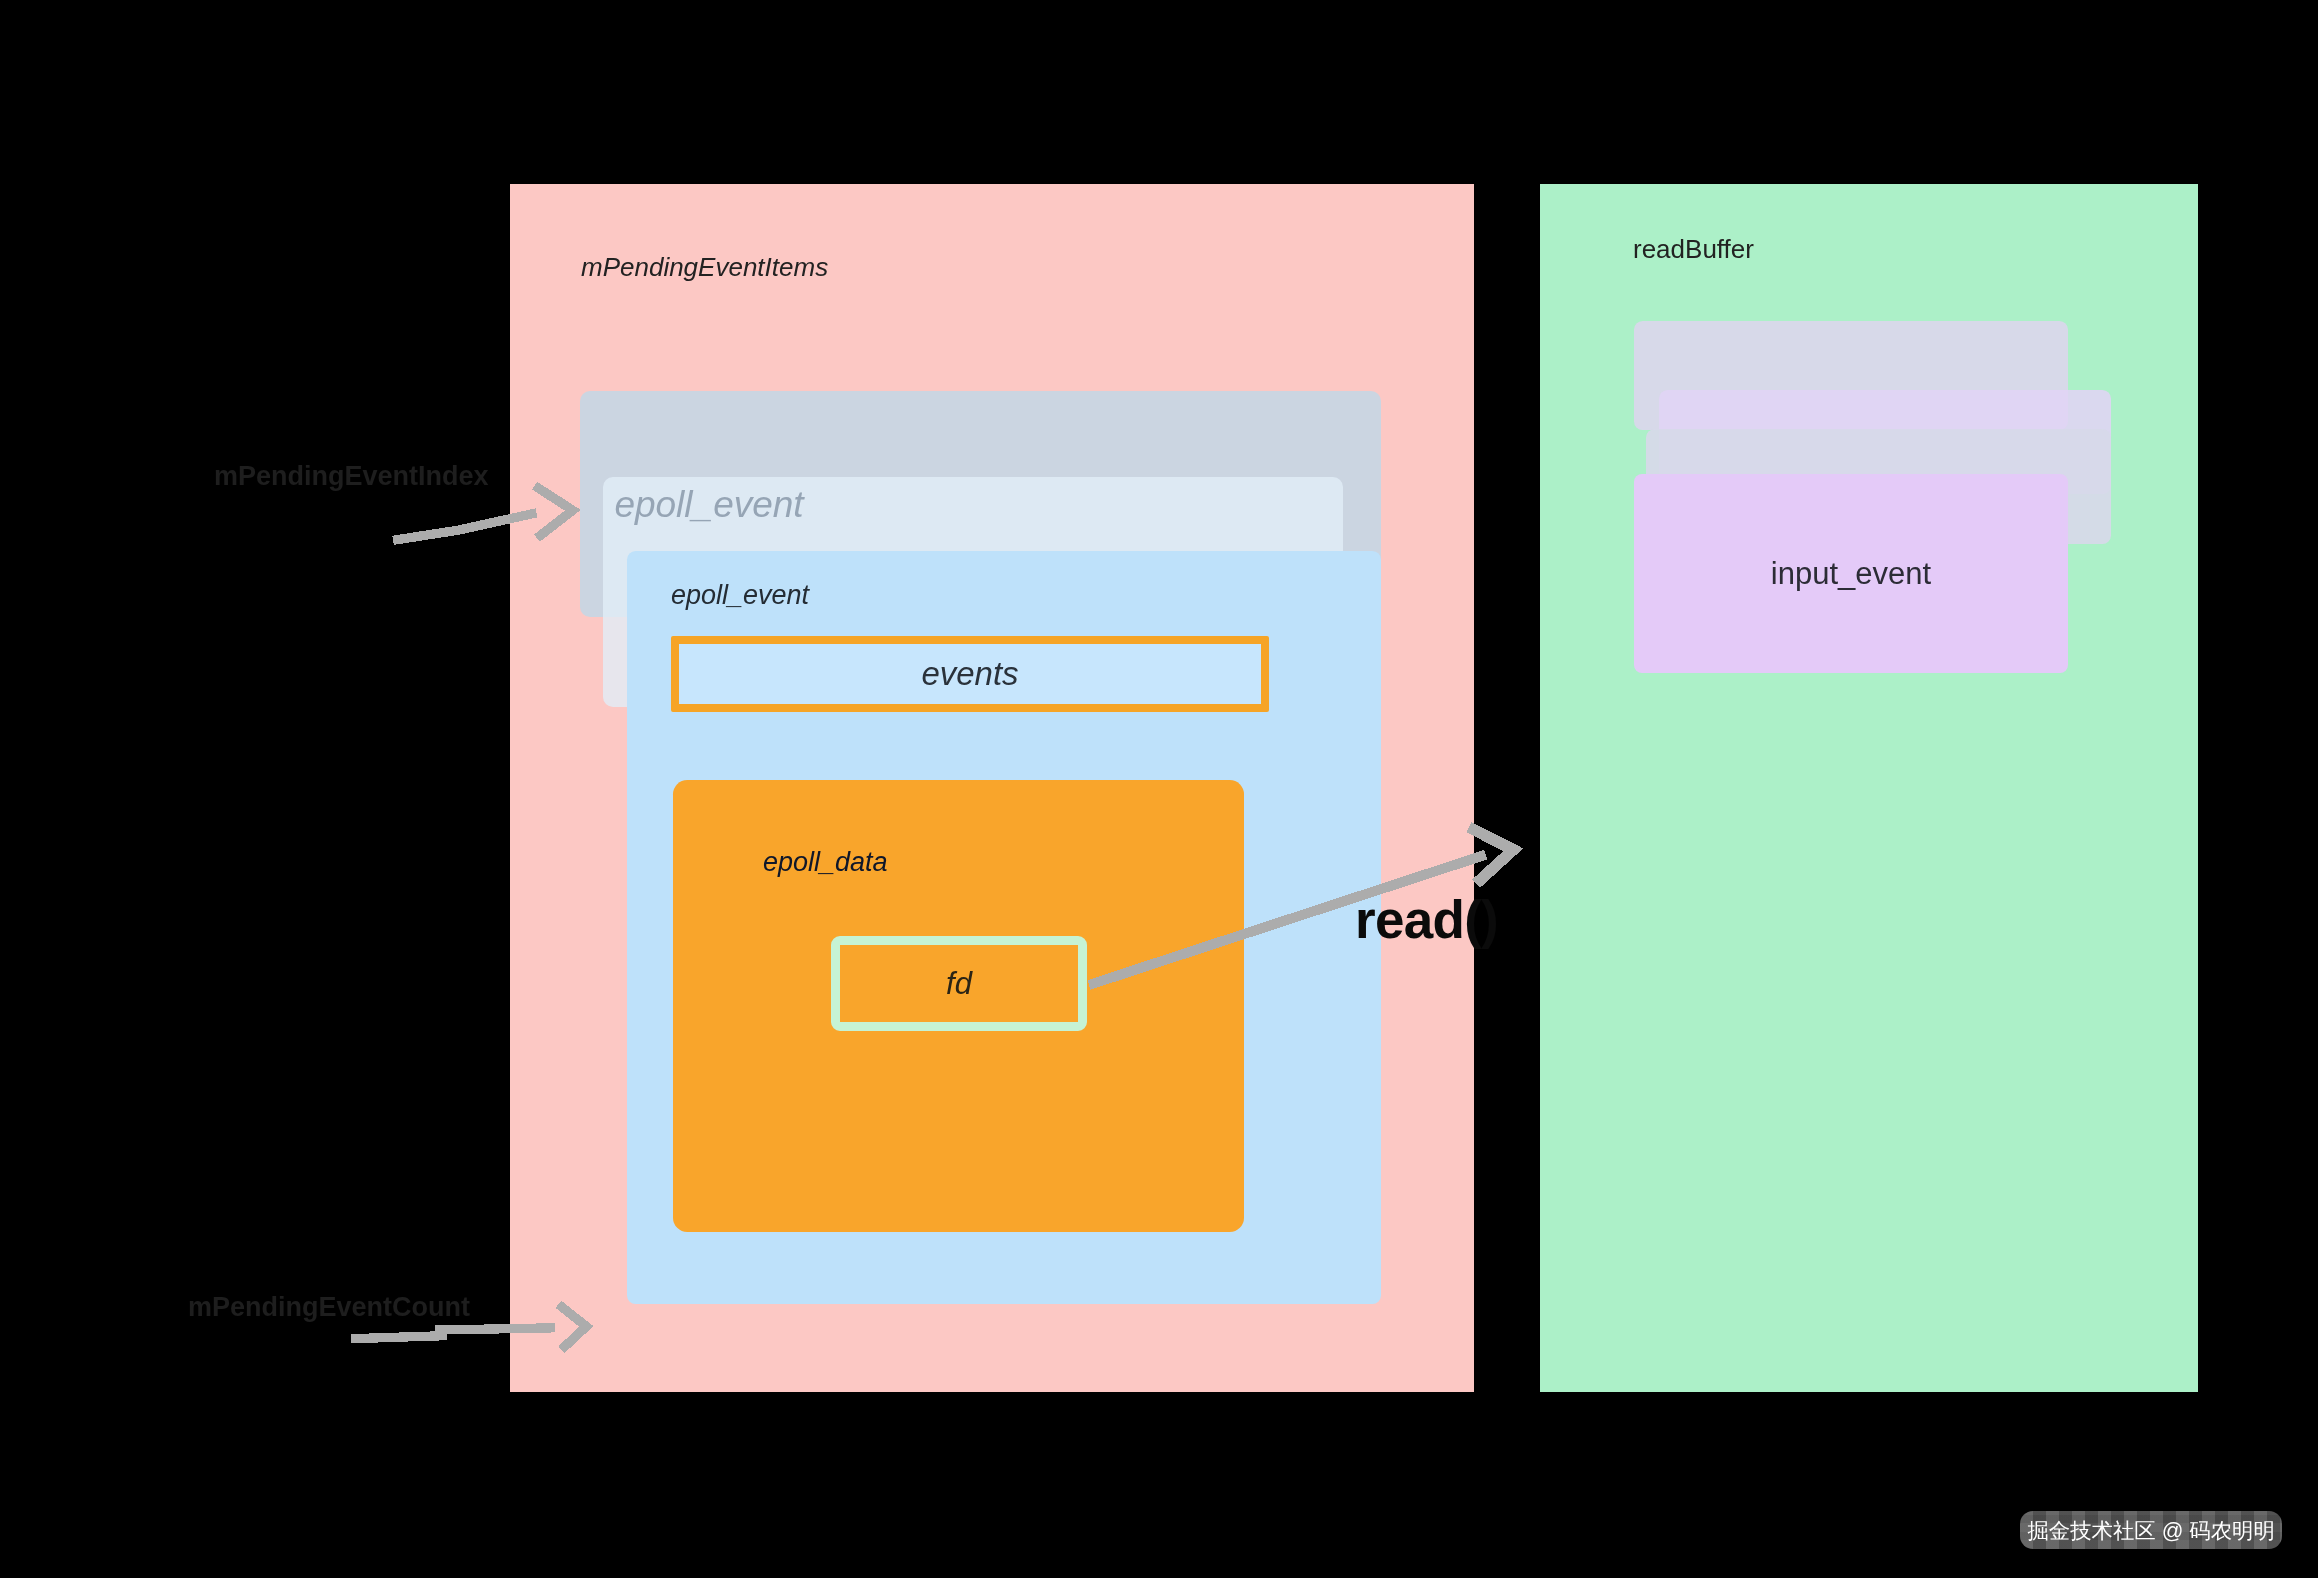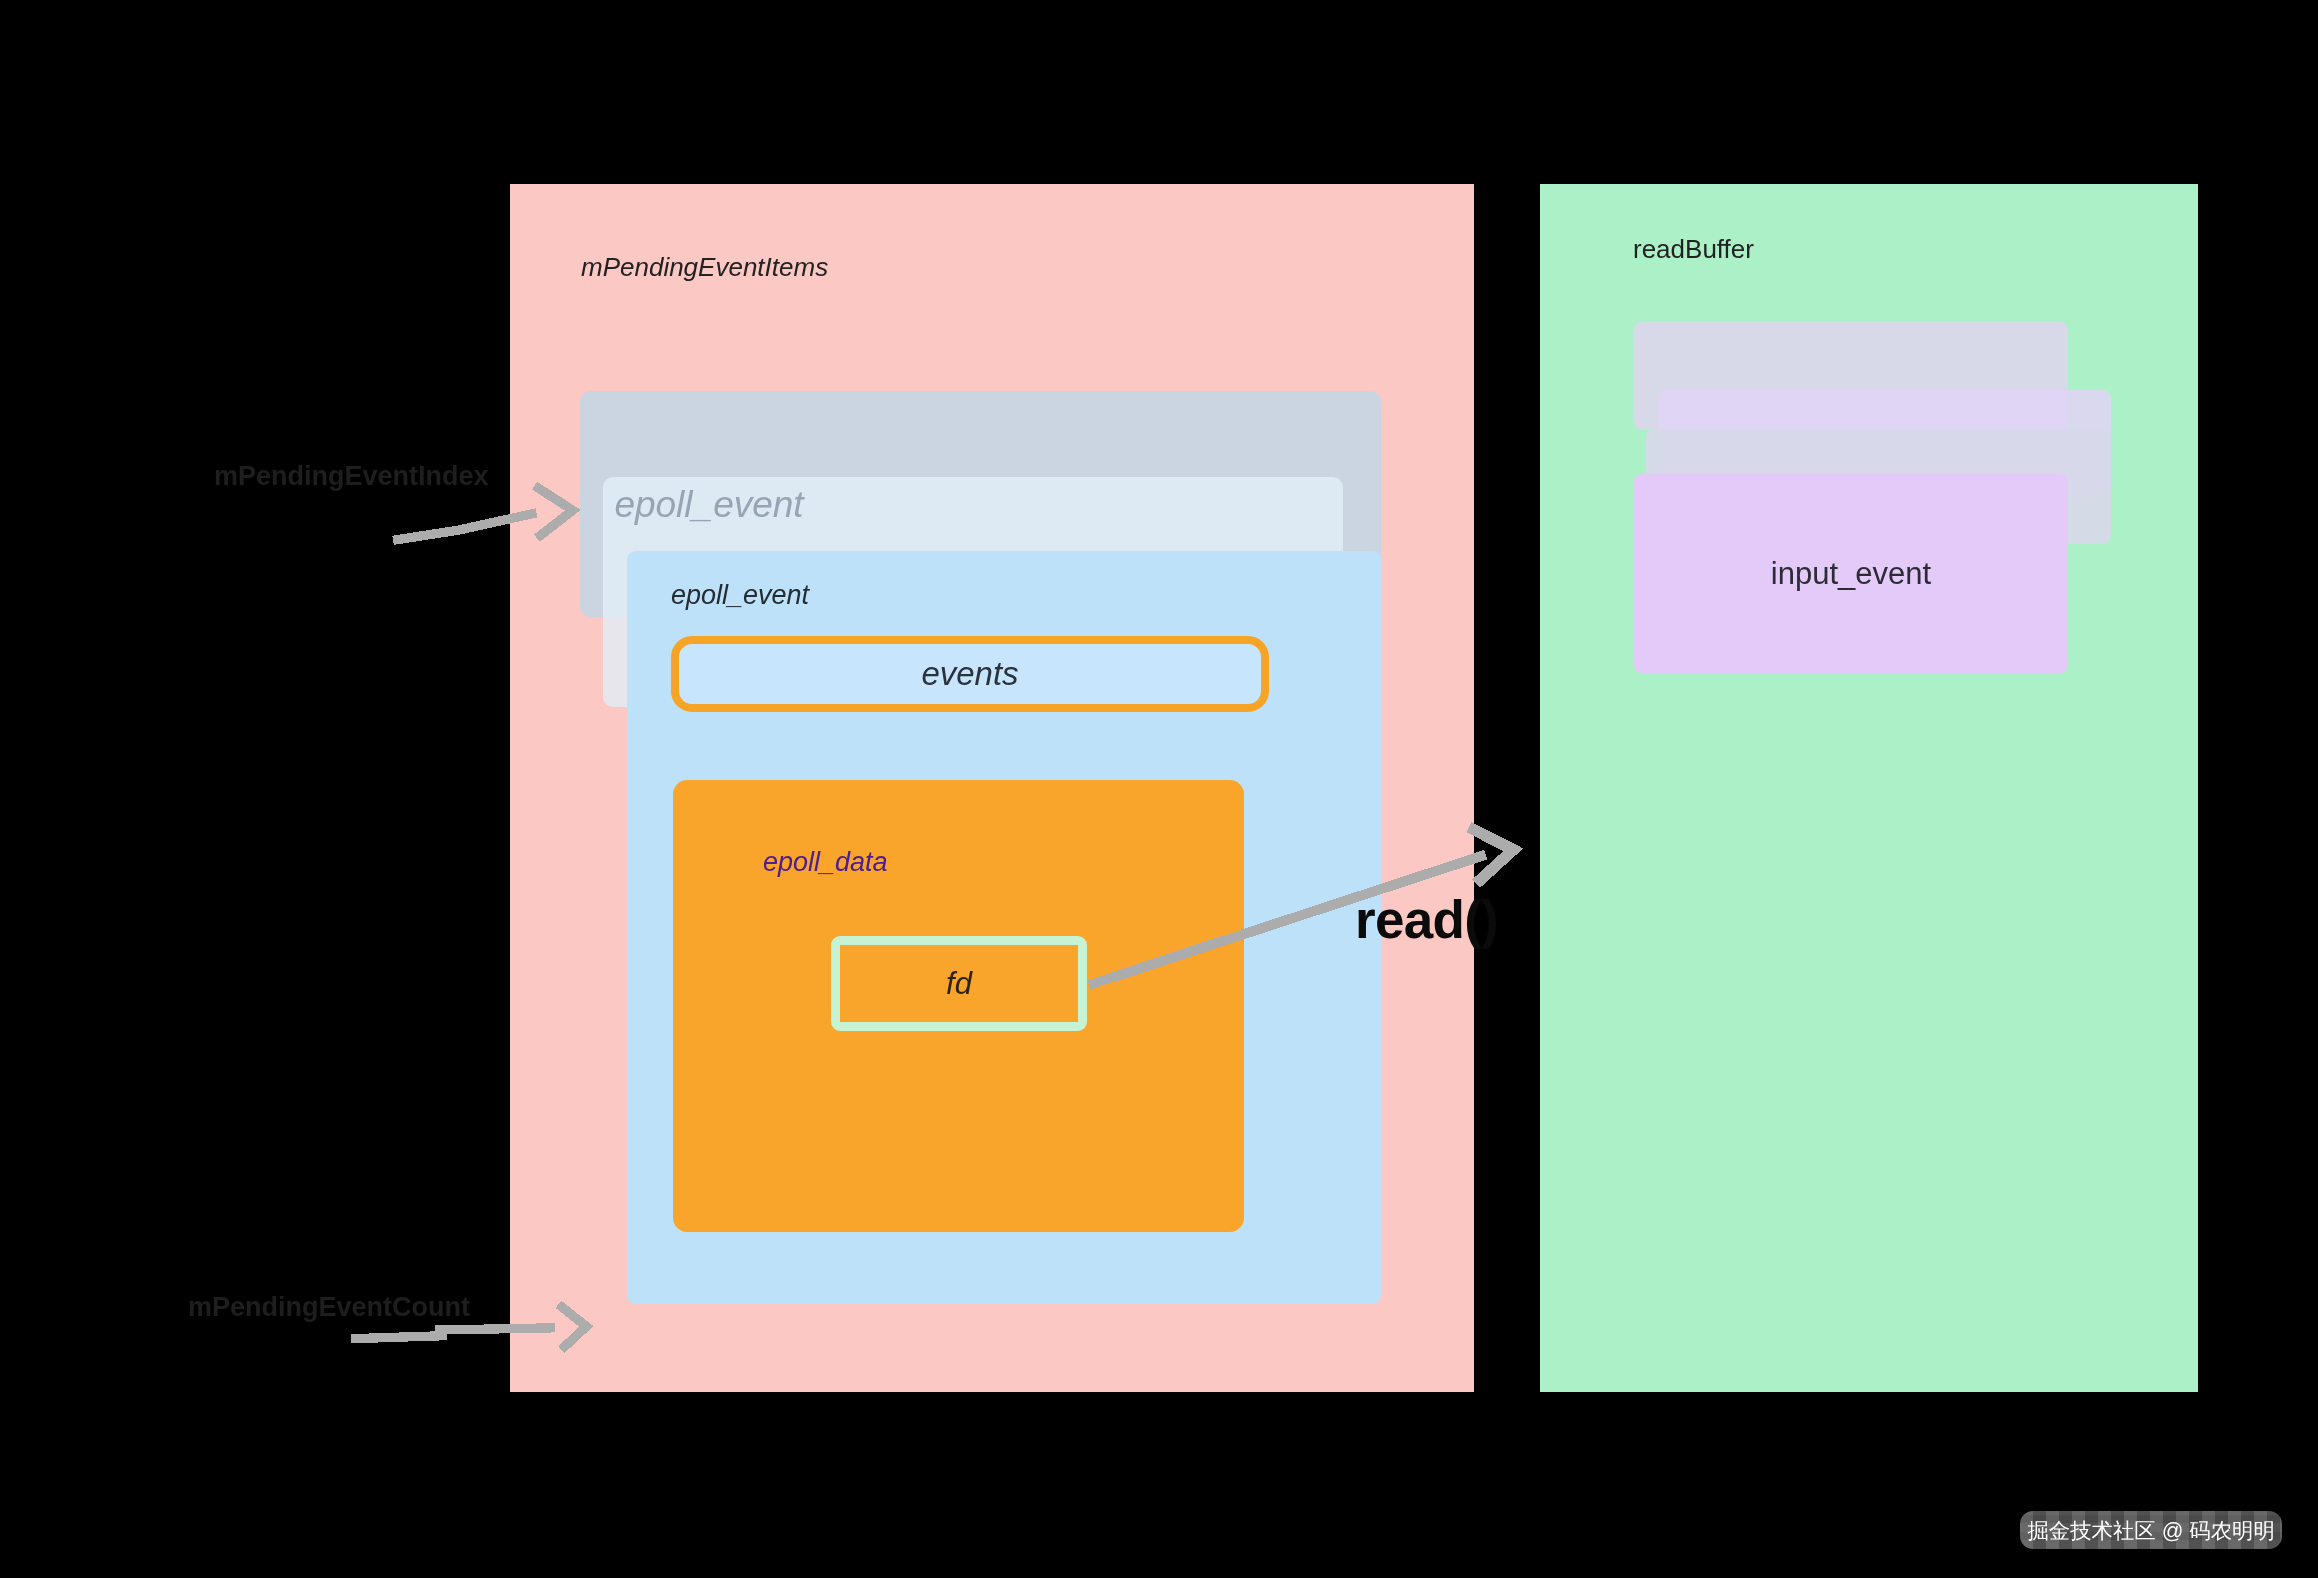--- a/index.html
+++ b/index.html
@@ -55,35 +55,35 @@
   }
   .epoll-front-label {
     left: 44px; top: 29px;
     font-size: 27px;
     color: #242C34;
   }
   #events-box {
     left: 44px; top: 85px; width: 598px; height: 76px;
     background: #C7E6FD;
     border: 8.6px solid var(--orange_border, #F6A426);
-    border-radius: 21px;
+    border-radius: 2px;
     box-sizing: border-box;
     display: flex; align-items: center; justify-content: center;
   }
   #events-box span { font-size: 33px; color: #2A323B; }
 
   #epoll-data-box {
     left: 46px; top: 229px; width: 571px; height: 452px;
     background: var(--orange_box, #F9A52B);
     border-radius: 14.3px;
   }
   .epoll-data-label {
     left: 90px; top: 67px;
     font-size: 27px;
-    color: #4c1d95;
+    color: #0f172a;
   }
   #fd-box {
     left: 158px; top: 156px; width: 256px; height: 95px;
     border: 9.3px solid var(--mint_border, #C6F3D4);
     border-radius: 9px;
     box-sizing: border-box;
     display: flex; align-items: center; justify-content: center;
   }
   #fd-box span { font-size: 31px; color: #2B2415; }
 

